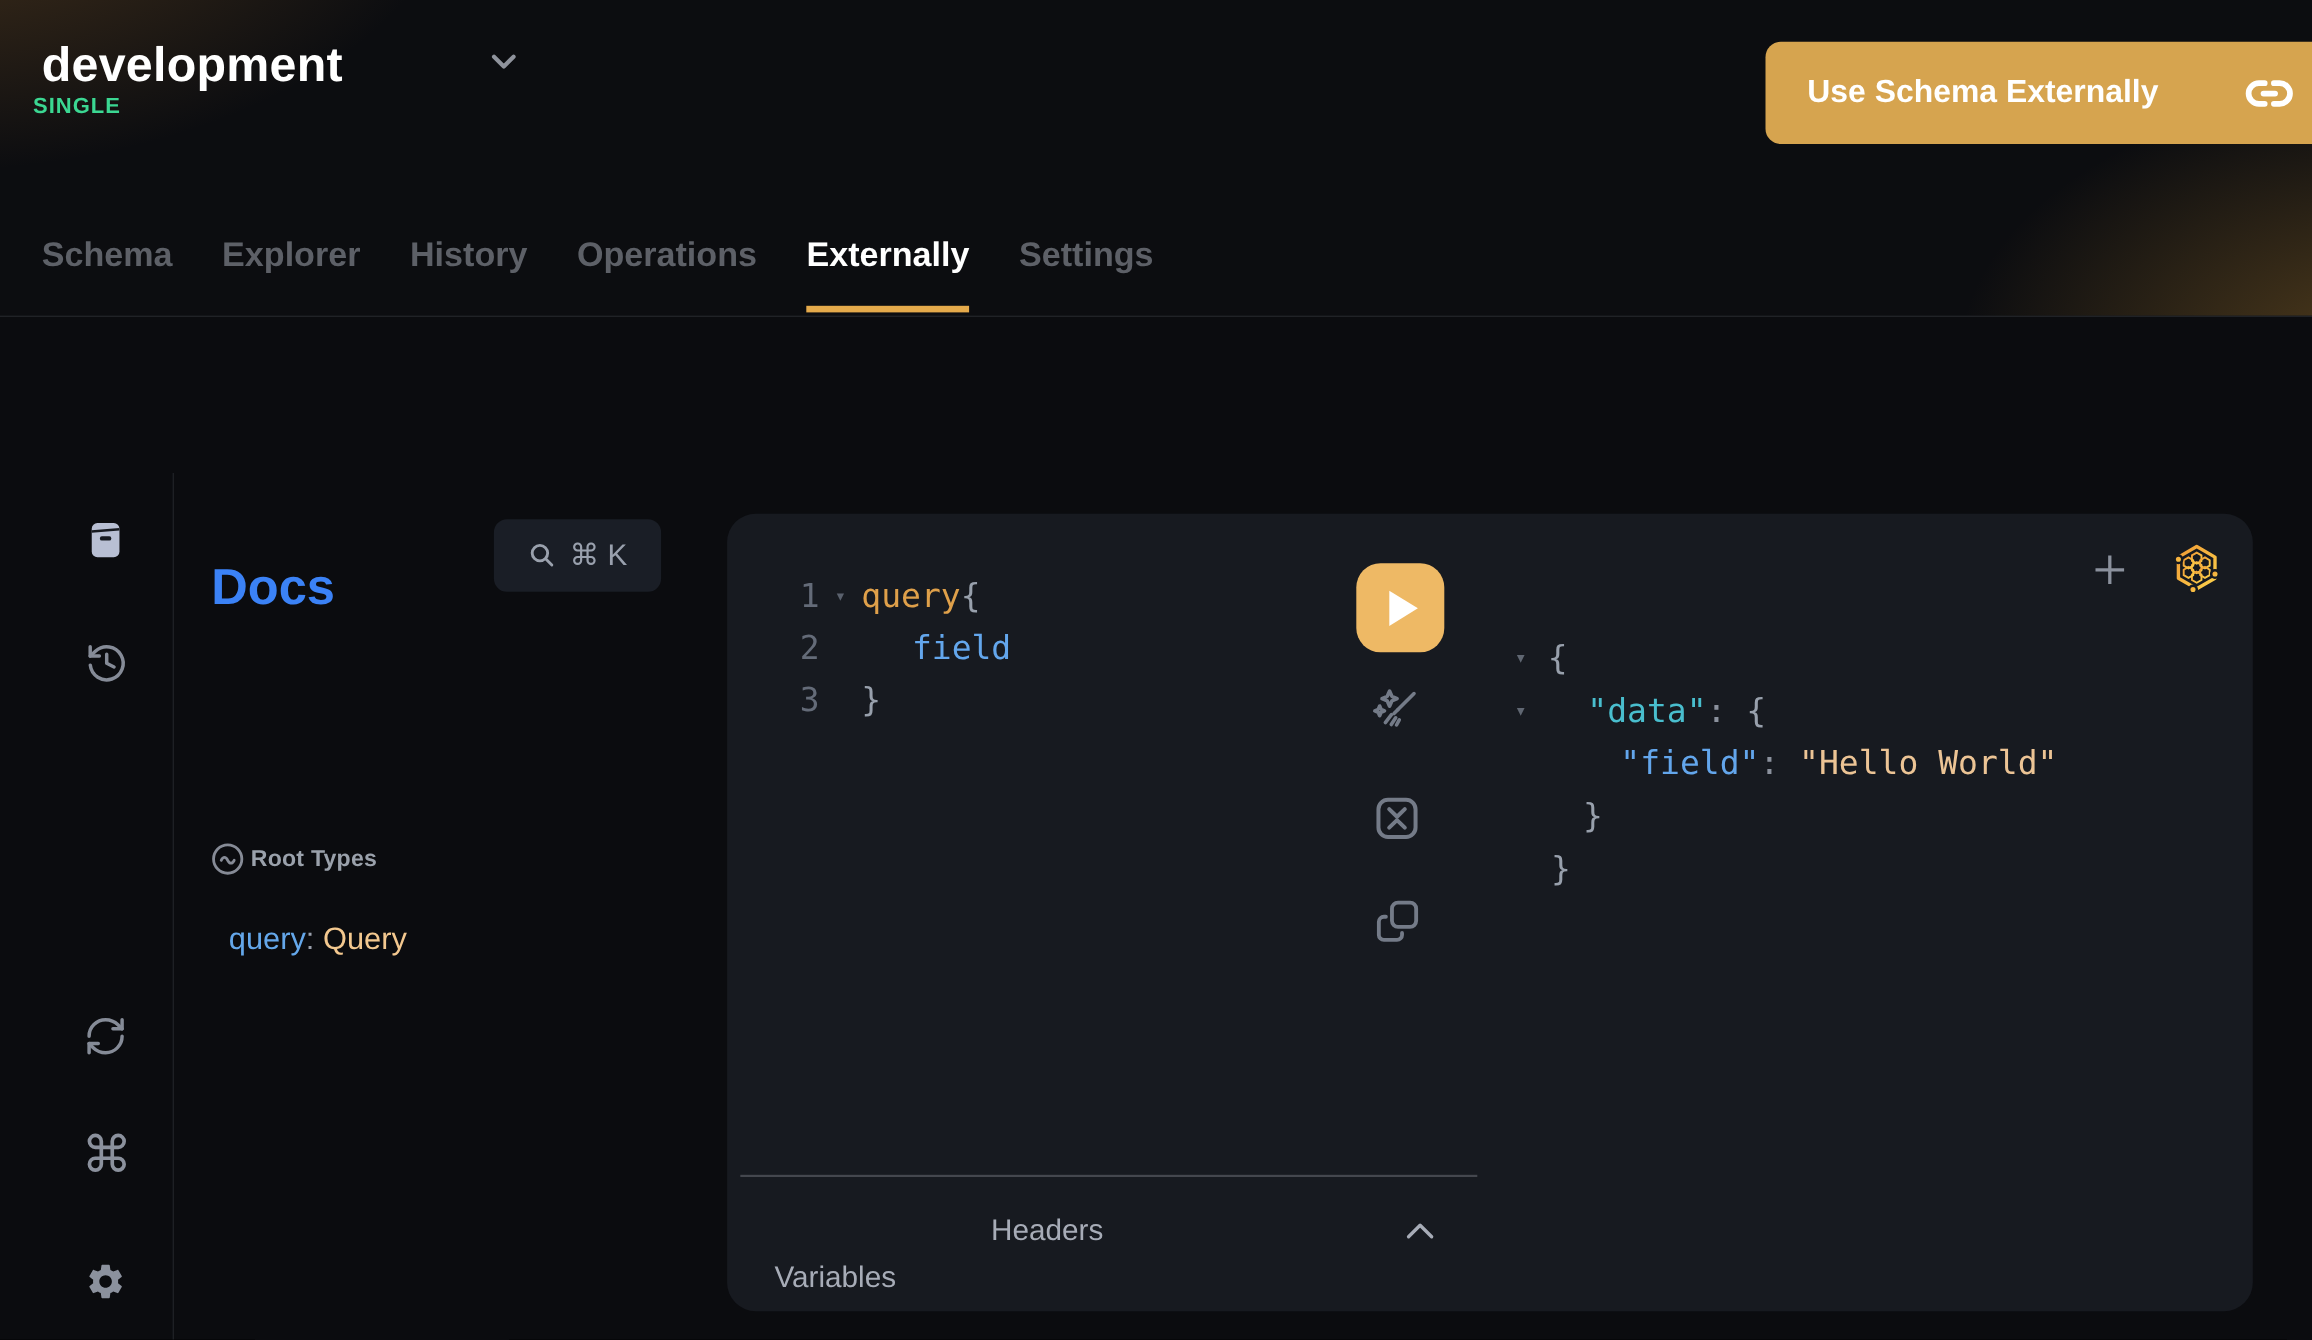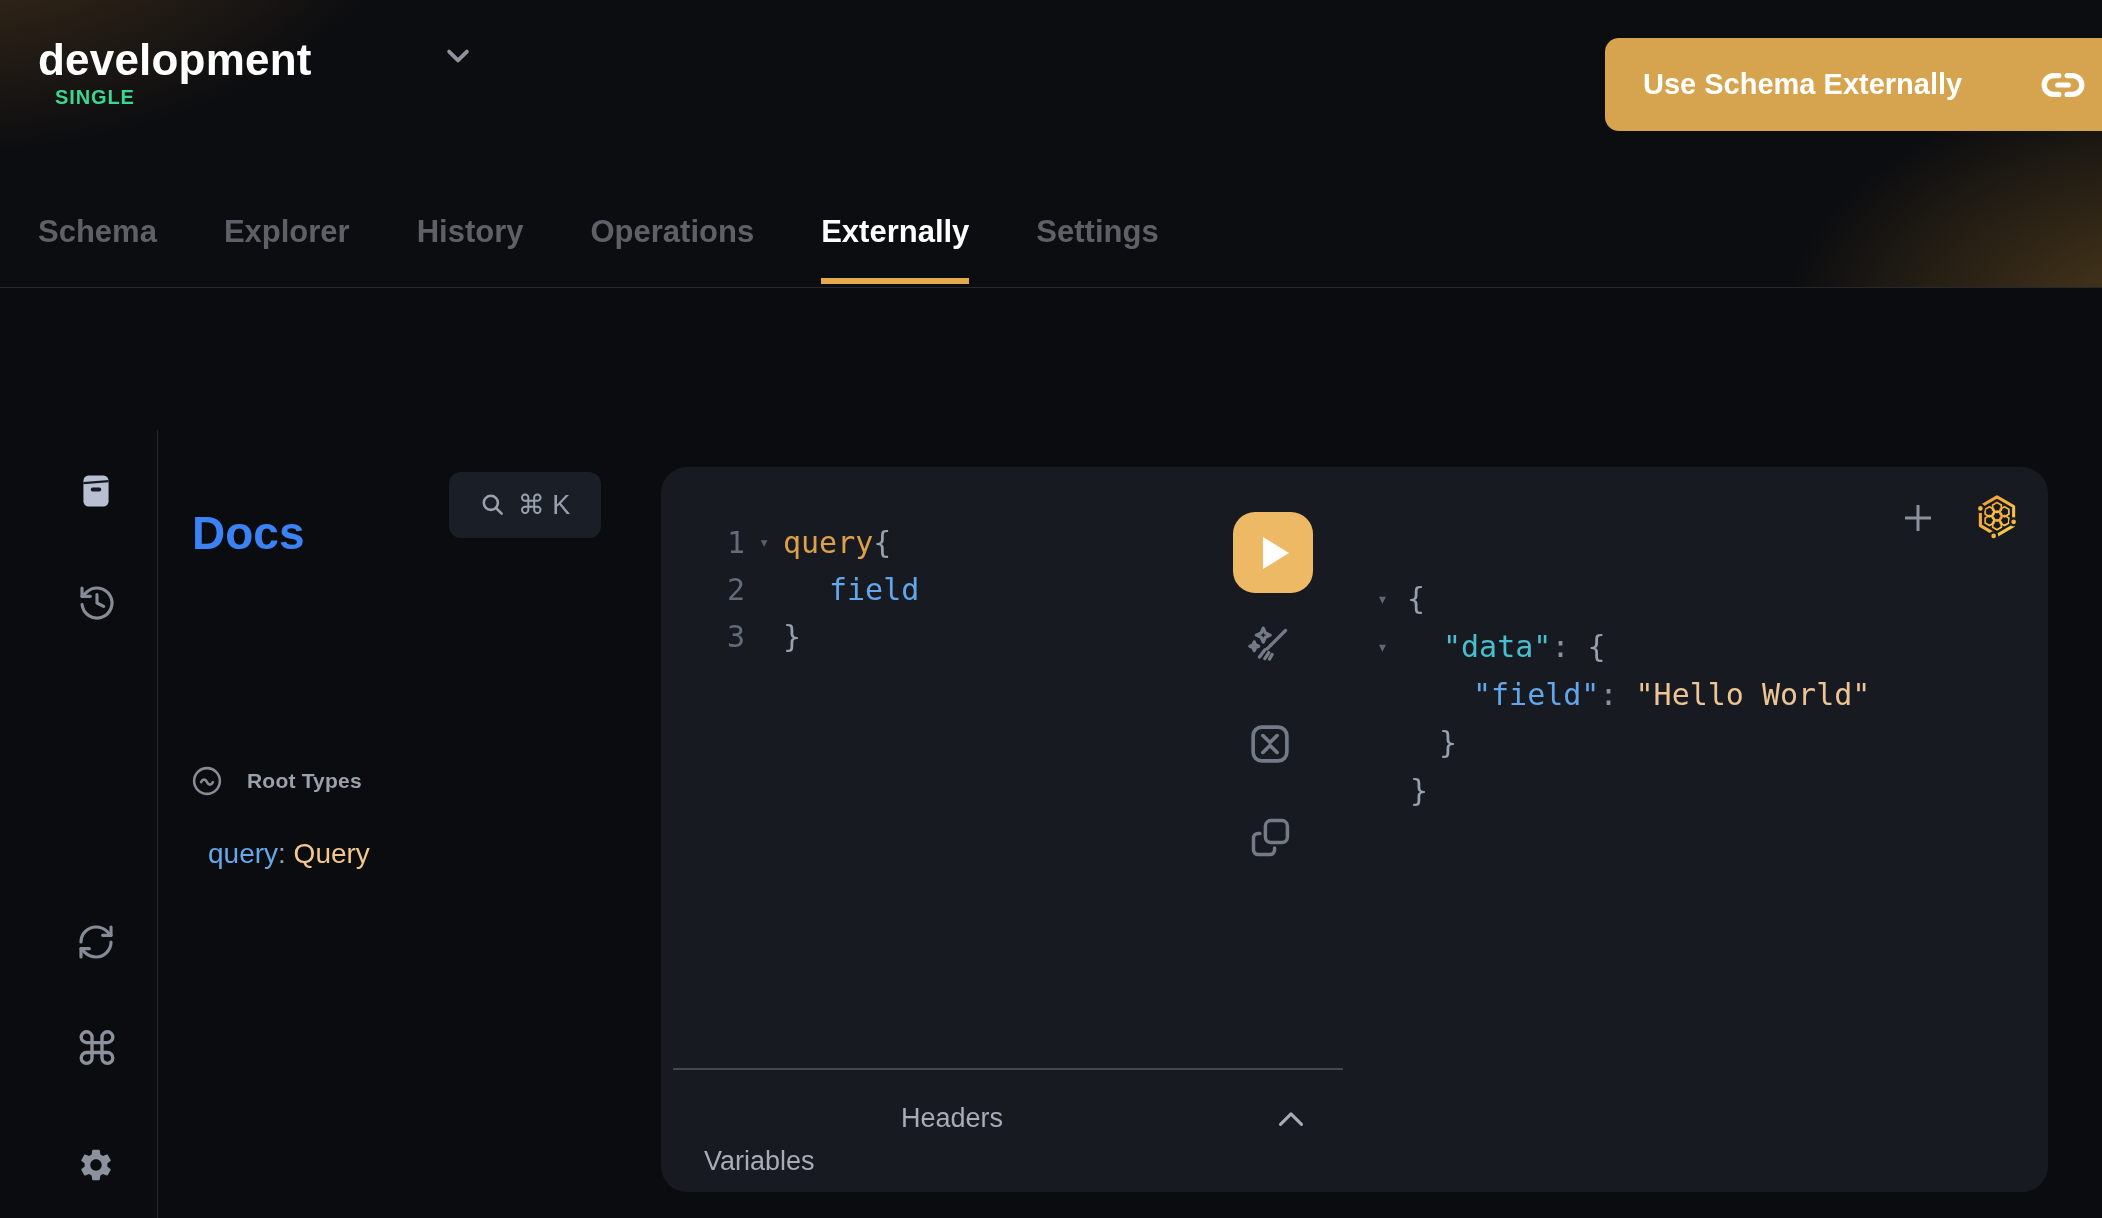--- a/index.html
+++ b/index.html
@@ -8,26 +8,26 @@
 
   
   .topbar{position:absolute;left:0;top:0;width:2102px;height:288px;
     background:
       radial-gradient(760px 440px at -70px -130px, rgba(128,88,40,.55), rgba(128,88,40,0) 65%),
       radial-gradient(600px 380px at 2170px 330px, rgba(158,114,42,.48), rgba(158,114,42,0) 65%),
       #0c0d10;
     border-bottom:1px solid #26282d;box-sizing:border-box;}
   .project-title{position:absolute;left:38px;top:6px;font-size:44px;font-weight:700;color:#ffffff;letter-spacing:.2px;}
   .proj-chevron{position:absolute;left:444px;top:46px;}
-  .env-badge{position:absolute;left:55px;top:86px;font-size:20px;font-weight:700;color:#3bd792;letter-spacing:.9px;}
+  .env-badge{position:absolute;left:30px;top:86px;font-size:20px;font-weight:700;color:#3bd792;letter-spacing:.9px;}
   .use-schema{position:absolute;left:1605px;top:38px;width:519px;height:93px;border-radius:14px;background:#d6a44f;
     display:flex;align-items:center;justify-content:space-between;padding:0 38px;box-sizing:border-box;border:none;cursor:pointer;}
   .use-schema .lbl{font-size:29px;font-weight:700;color:#ffffff;font-family:"Liberation Sans",sans-serif;}
 
-  .tabs{position:absolute;left:38px;top:212px;bottom:0;display:flex;gap:67px;}
+  .tabs{position:absolute;left:38px;top:212px;bottom:0;display:flex;gap:45px;}
   .tab{position:relative;font-size:31px;font-weight:700;color:#5d6067;padding-top:2px;cursor:pointer;}
   .tab.active{color:#ffffff;}
   .tab.active::after{content:"";position:absolute;left:0;right:0;bottom:3px;height:6px;background:#e5aa4b;}
 
   
   .subtitle{position:absolute;left:38px;top:351px;font-size:27px;color:#8e929c;}
 
   
   .rail-btn{position:absolute;background:none;border:none;padding:0;cursor:pointer;line-height:0;}
   .rail-docs{left:78px;top:471px;}
@@ -36,21 +36,21 @@
   .rail-cmd{left:74px;top:1026px;font-size:46px;color:#8b919d;line-height:46px;}
   .rail-gear{left:77px;top:1146px;}
   .v-divider{position:absolute;left:157px;top:430px;bottom:0;width:1px;background:#24262b;}
 
   
   .docs-title{position:absolute;left:192px;top:468px;font-size:46px;font-weight:700;color:#3b82f6;}
   .search-btn{position:absolute;left:449px;top:472px;width:152px;height:66px;border-radius:12px;background:#1a1e26;
     display:flex;align-items:center;justify-content:center;gap:12px;border:none;cursor:pointer;}
   .search-btn .sc{font-size:27px;color:#99a0ad;font-family:"Liberation Sans",sans-serif;}
   .docs-desc{position:absolute;left:192px;top:596px;width:372px;font-size:27px;line-height:44px;color:#989ea9;}
-  .root-types{position:absolute;left:192px;top:766px;display:flex;align-items:center;gap:25px;}
+  .root-types{position:absolute;left:192px;top:766px;display:flex;align-items:center;gap:6px;}
   .root-types .rt-lbl{font-size:21px;font-weight:700;color:#9aa1ab;letter-spacing:.2px;}
   .root-entry{position:absolute;left:208px;top:838px;font-size:28px;cursor:pointer;}
   .root-entry .k{color:#64a7ea;} .root-entry .c{color:#9aa0ac;} .root-entry .t{color:#f3c88f;}
 
   
   .panel{position:absolute;left:661px;top:467px;width:1387px;height:725px;background:#171a20;border-radius:26px;}
   .editor{position:absolute;left:0;top:52px;font-family:"DejaVu Sans Mono",monospace;font-size:30px;}
   .cm-line{display:flex;height:47px;line-height:47px;}
   .ln{display:inline-block;width:84px;text-align:right;color:#646b78;}
   .fold{display:inline-block;width:38px;text-align:center;font-size:17px;color:#5a616d;cursor:pointer;}

